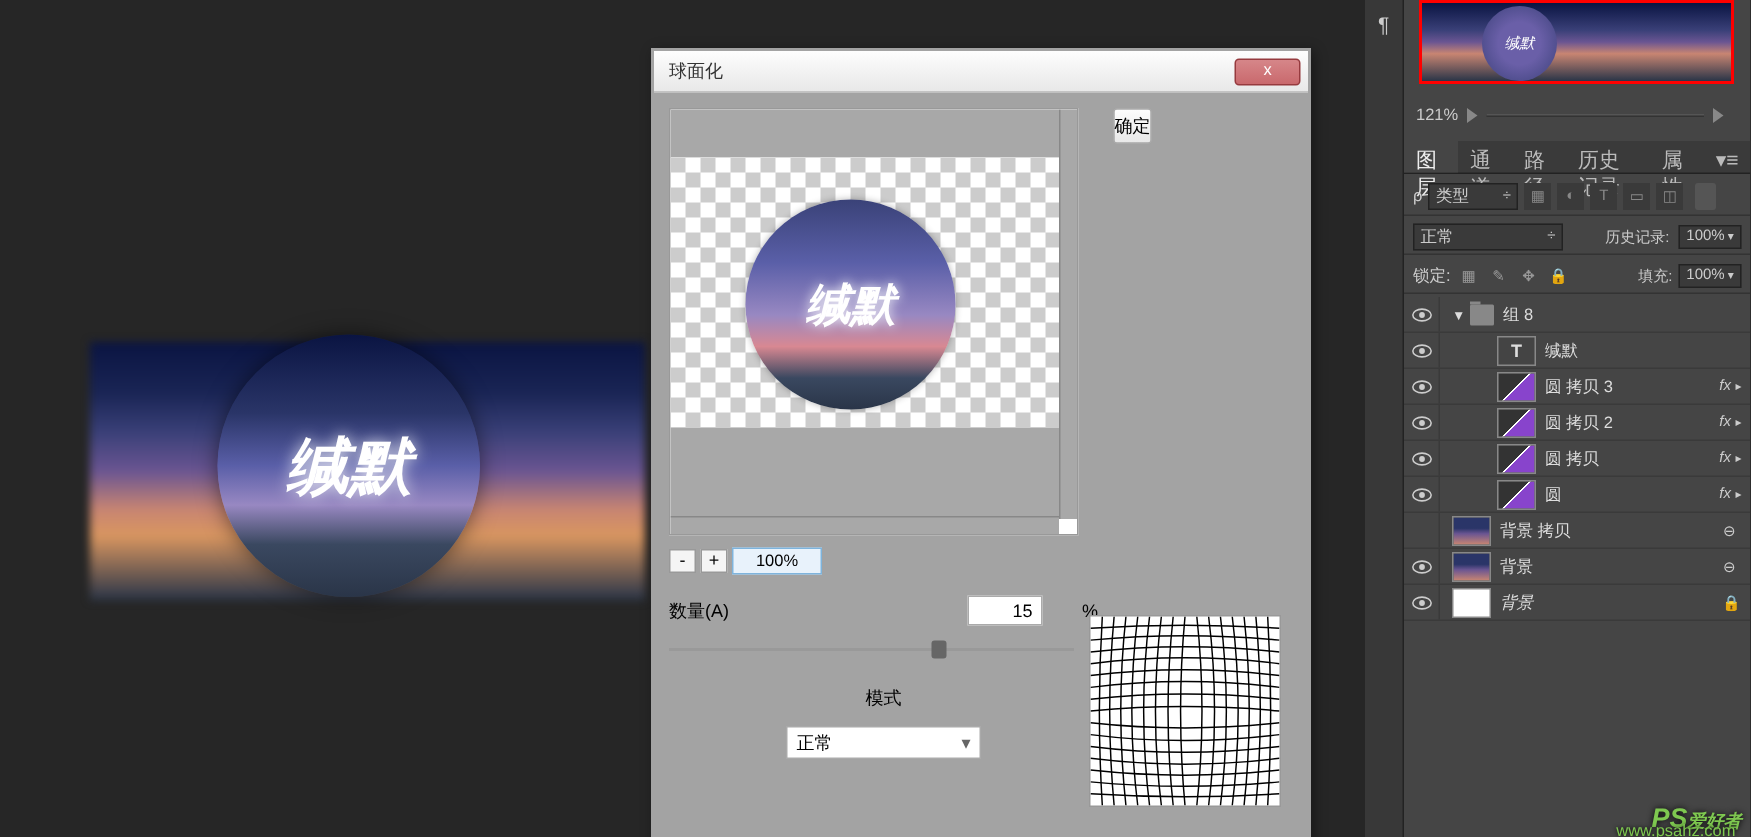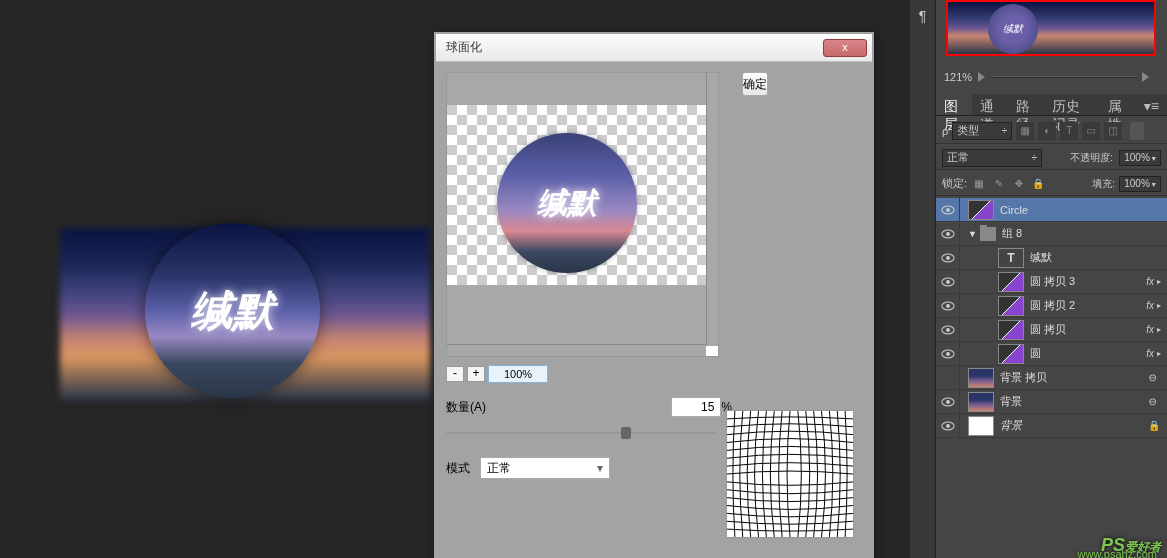--- a/index.html
+++ b/index.html
@@ -24,29 +24,29 @@
 .preview-circle { position: absolute; left: 50px; top: 60px; width: 140px; height: 140px; border-radius: 50%; background: linear-gradient(180deg, #3a4278 0%, #5a5fa8 30%, #9888c2 55%, #d88892 70%, #3a4860 85%, #2a3548 100%); display: flex; align-items: center; justify-content: center; box-shadow: 0 0 5px rgba(0,0,0,0.3); }
 .preview-text { color: white; font-size: 30px; font-weight: bold; font-style: italic; text-shadow: 0 0 8px rgba(255,255,255,0.9); font-family: "KaiTi", serif; }
 .preview-scroll-r { position: absolute; right: 0; top: 0; width: 12px; height: 273px; background: #a8a8a8; border-left: 1px solid #888; }
 .preview-scroll-b { position: absolute; bottom: 0; left: 0; right: 12px; height: 12px; background: #a8a8a8; border-top: 1px solid #888; }
 
 .zoom-row { display: flex; align-items: center; gap: 3px; margin-top: 8px; font-size: 12px; }
 .zoom-btn { width: 18px; height: 16px; border: 1px solid #999; background: #f5f5f5; text-align: center; line-height: 13px; font-size: 12px; cursor: pointer; }
 .zoom-val { width: 60px; height: 18px; border: 1px solid #7eb4dd; background: #e8f2fb; text-align: center; line-height: 16px; font-size: 11px; }
 .zoom-spacer { flex: 1; }
 
-.controls-row { margin-top: 14px; display: flex; align-items: center; gap: 0; font-size: 12px; }
+.controls-row { margin-top: 14px; display: flex; align-items: center; gap: 26px; font-size: 12px; }
 .controls-row label { min-width: 60px; }
 .num-field { width: 50px; height: 20px; border: 1px solid #aaa; text-align: right; padding: 0 6px; font-size: 12px; background: white; }
 .pct { font-size: 12px; }
 .slider-bar { position: relative; margin-top: 8px; width: 270px; height: 16px; }
 .slider-track { position: absolute; top: 7px; left: 0; right: 0; height: 2px; background: #999; }
 .slider-thumb { position: absolute; top: 2px; left: 175px; width: 10px; height: 12px; background: #666; border-radius: 2px; }
 
-.mode-row { margin-top: 16px; display: flex; align-items: center; gap: 10px; font-size: 12px; }
+.mode-row { margin-top: 16px; display: flex; align-items: center; gap: 10px; font-size: 12px; flex-direction: column; }
 .mode-select { width: 130px; height: 22px; border: 1px solid #aaa; background: white; padding: 0 6px; font-size: 12px; display: flex; align-items: center; justify-content: space-between; }
 .mode-select::after { content: "▾"; color: #666; }
 
 .btn-col { width: 120px; display: flex; flex-direction: row; gap: 8px; }
 .dlg-btn { height: 24px; border: 1px solid #aaa; background: linear-gradient(180deg, #fdfdfd, #e8e8e8); border-radius: 3px; font-size: 12px; cursor: pointer; }
 
 .grid-preview { position: absolute; right: 18px; bottom: 46px; width: 128px; height: 128px; background: white; border: 1px solid #999; }
 .grid-preview svg { width: 100%; height: 100%; }
 
 
@@ -210,44 +210,33 @@
     <div class="filter-icon">◐</div>
     <div class="filter-icon">T</div>
     <div class="filter-icon">▭</div>
     <div class="filter-icon">◫</div>
     <div class="filter-toggle"></div>
   </div>
   <div class="blend-row">
     <div class="blend-select">
         <span>正常</span>
       </div>
-    <span class="opacity-label">不透明度:</span>
+    <span class="opacity-label">历史记录:</span>
     <div class="opacity-val">100%</div>
   </div>
   <div class="lock-row">
     <span>锁定:</span>
     <div class="lock-icon">▦</div>
     <div class="lock-icon">✎</div>
     <div class="lock-icon">✥</div>
     <div class="lock-icon">🔒</div>
     <span class="fill-label">填充:</span>
     <div class="opacity-val">100%</div>
   </div>
   <div class="layers-list" id="layers-list">
-      <div class="layer-row selected">
-        <div class="eye-col">
-          <svg class="eye-icon" viewBox="0 0 16 10">
-            <ellipse cx="8" cy="5" rx="7" ry="4.5" fill="none" stroke="#ccc" stroke-width="1.2"></ellipse>
-            <circle cx="8" cy="5" r="2.2" fill="#ccc"></circle>
-          </svg>
-        </div>
-        <div class="indent-0"></div>
-        <div class="layer-thumb smartobj"></div>
-        <span class="layer-name">Circle</span>
-      </div>
       <div class="layer-row">
         <div class="eye-col">
           <svg class="eye-icon" viewBox="0 0 16 10">
             <ellipse cx="8" cy="5" rx="7" ry="4.5" fill="none" stroke="#ccc" stroke-width="1.2"></ellipse>
             <circle cx="8" cy="5" r="2.2" fill="#ccc"></circle>
           </svg>
         </div>
         <div class="indent-0"></div>
         <span class="group-arrow">▼</span>
         <div class="fold-icon"></div>

